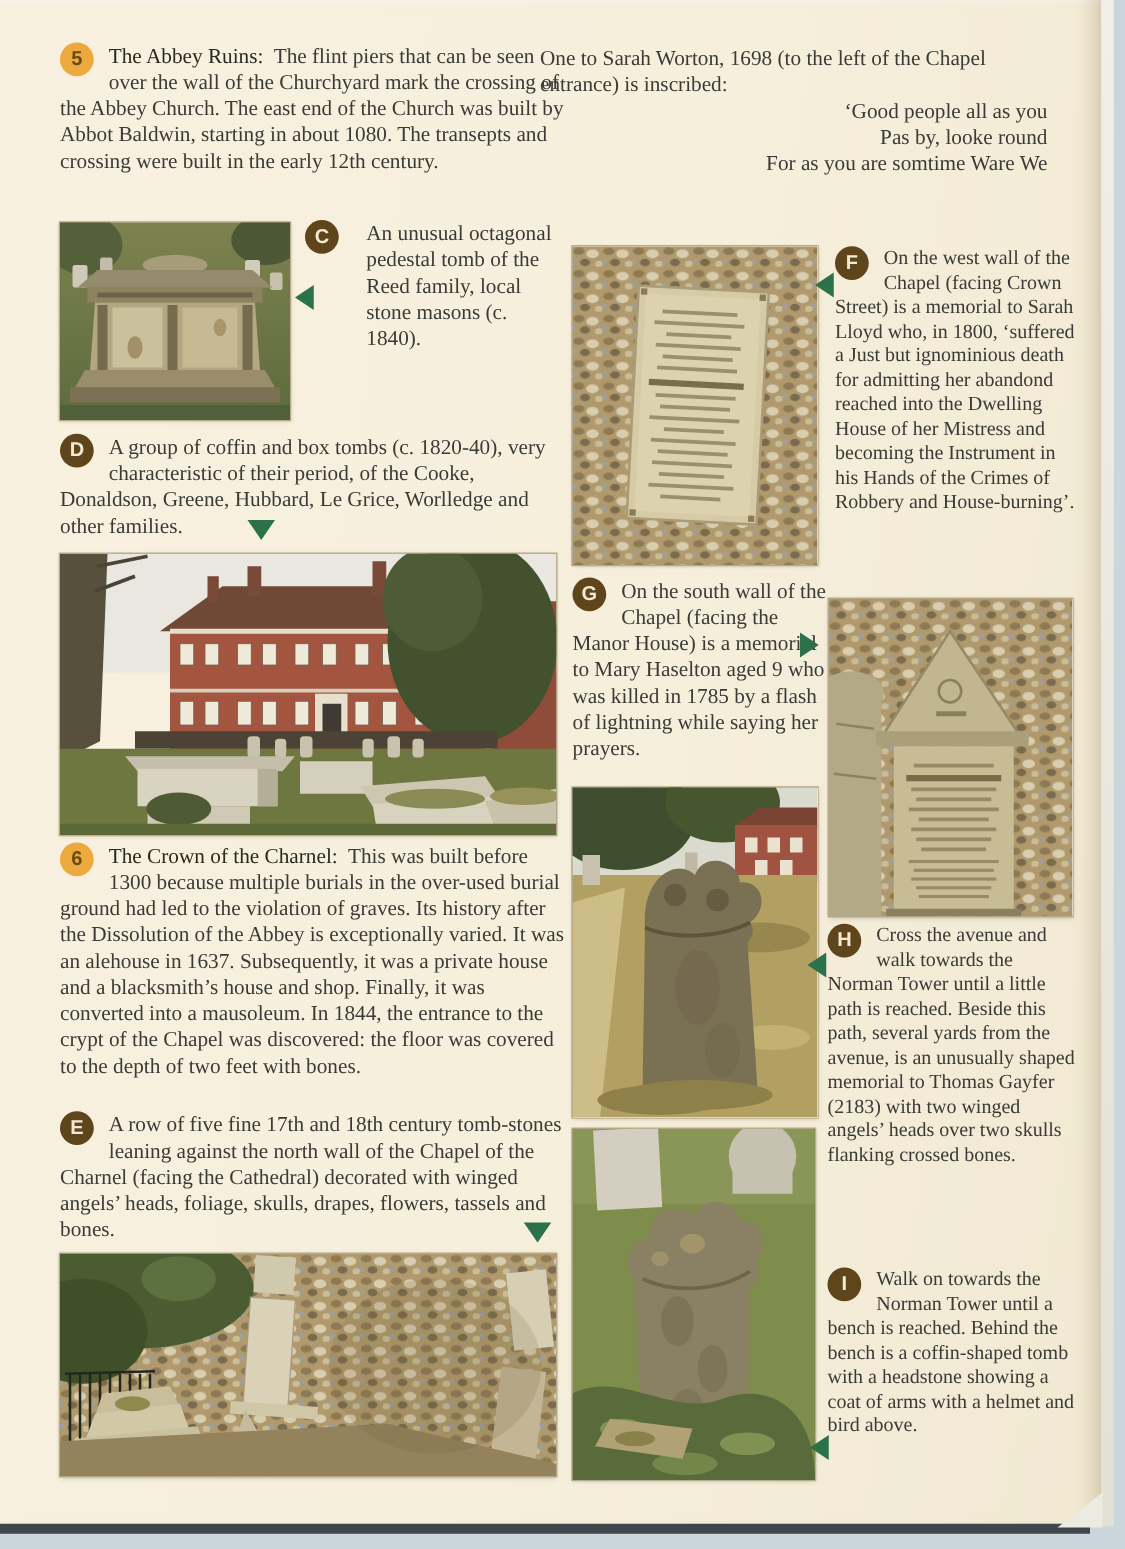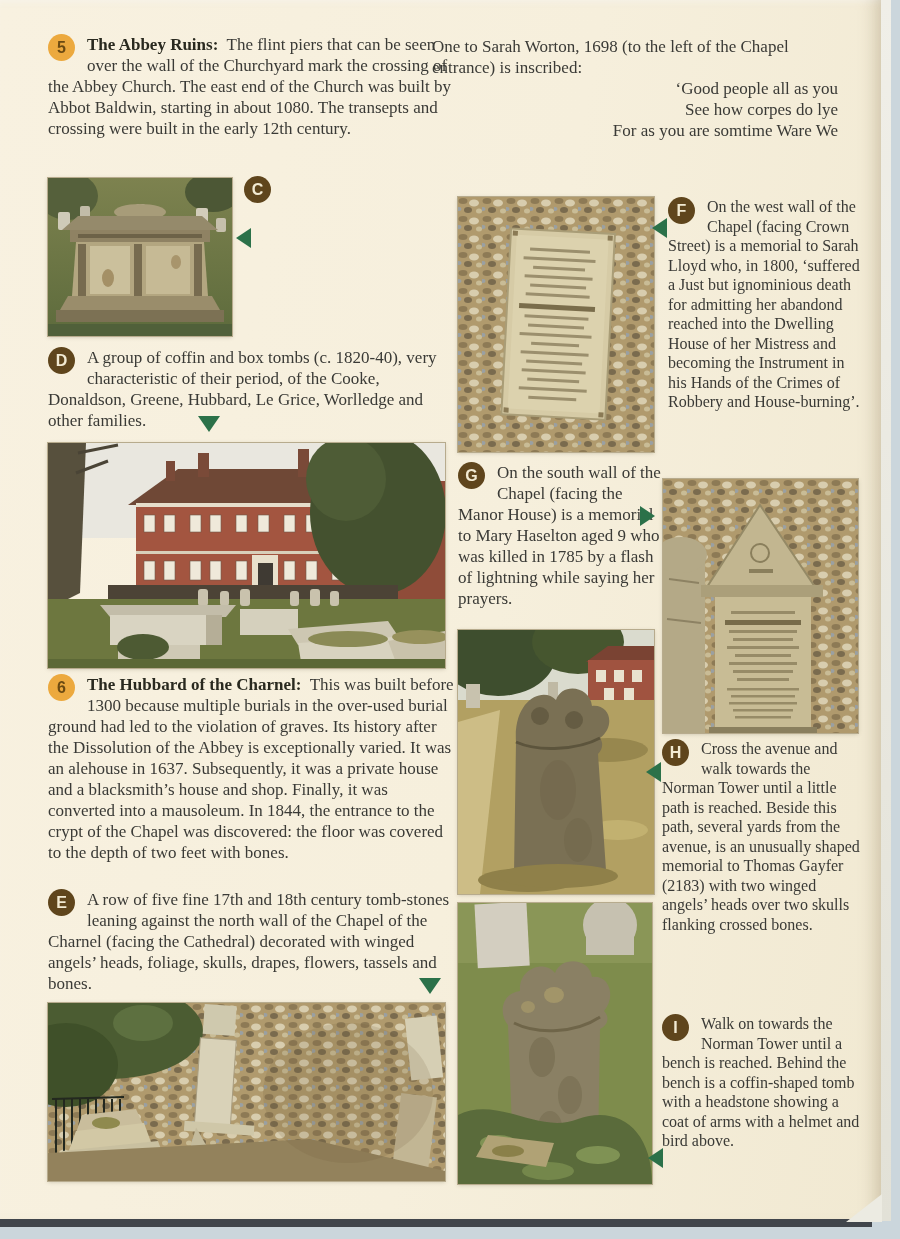--- a/index.html
+++ b/index.html
@@ -9,21 +9,21 @@
         background:linear-gradient(100deg,#f8f1e0 0%,#f6efdc 55%,#f1e9d2 100%);
         box-shadow:inset -16px 0 20px -14px rgba(120,100,60,.38), inset 0 6px 8px -6px rgba(255,255,255,.8);}
   .page::after{content:'';position:absolute;right:-10px;top:0;width:10px;height:100%;
         background:linear-gradient(#f0efe8,#e2e1d7);}
   .bottombar{position:absolute;left:0;top:1219px;width:872px;height:8px;background:#41464c;}
   .fold{position:absolute;left:846px;top:1194px;width:0;height:0;
         border-bottom:28px solid #ecebe2;border-left:36px solid transparent;}
   .block{position:absolute;color:#3a3a36;font-size:17px;line-height:21px;}
   .block p{margin:0;}
   .narrow{font-size:16px;line-height:19.5px;}
-  .stitle{font-weight:700;color:#29291f;}
+  .stitle{font-weight:400;color:#29291f;}
   .badge{width:27px;height:27px;border-radius:50%;float:left;margin:0 12px 2px 0;
          font:700 16px/27px "Liberation Sans","DejaVu Sans",sans-serif;text-align:center;}
   .badge.num{background:#eca93e;color:#6b4a12;}
   .badge.letter{background:#5f451c;color:#f2ead2;}
   .flexblock{display:flex;gap:10px;}
   .flexblock .badge{float:none;flex:0 0 auto;}
   .poem div{margin:0;text-align:right;}
   .photo{position:absolute;margin:0;padding:0;box-shadow:0 0 0 1px #b7ab8d,0 1px 4px rgba(60,50,20,.25);}
   .photo svg{display:block;}
   .arrow{position:absolute;width:0;height:0;}
@@ -82,20 +82,21 @@
       <path d="M20,118 L164,118 L172,132 L12,132 Z" fill="#9a8d6b"></path>
       <rect x="8" y="132" width="168" height="12" fill="#7c7154"></rect>
       <ellipse cx="60" cy="100" rx="6" ry="9" fill="#8a6f43" opacity=".6"></ellipse>
       <ellipse cx="128" cy="84" rx="5" ry="7" fill="#8a6f43" opacity=".5"></ellipse>
       <rect x="0" y="146" width="184" height="12" fill="#50603a"></rect>
     </svg>
   </figure>
 
   <section class="block flexblock" style="left:244px;top:176px;width:208px">
     <span class="badge letter">C</span>
+    <p>An unusual octagonal pedestal tomb of the Reed family, local stone masons (c. 1840).</p>
   </section>
   <span class="arrow left" style="left:236px;top:228px"></span>
 
   <section class="block" style="left:48px;top:347px;width:408px">
     <span class="badge letter">D</span>
     <p>A group of coffin and box tombs (c. 1820-40), very characteristic of their period, of the Cooke, Donaldson, Greene, Hubbard, Le Grice, Worlledge and other families.</p>
   </section>
   <span class="arrow down" style="left:198px;top:416px"></span>
 
   <figure class="photo" style="left:48px;top:443px" aria-label="Coffin and box tombs with house beyond">
@@ -158,21 +159,21 @@
       <path d="M250,200 L346,194 L352,225 L254,225 Z" fill="#d8d3bf"></path>
       <ellipse cx="300" cy="196" rx="40" ry="8" fill="#8a8a55"></ellipse>
       <path d="M340,198 L397,188 L397,225 L350,225 Z" fill="#c9c2ab"></path>
       <ellipse cx="372" cy="194" rx="28" ry="7" fill="#97915c"></ellipse>
       <rect x="0" y="216" width="397" height="9" fill="#5c6836"></rect>
     </svg>
   </figure>
 
   <section class="block" style="left:48px;top:674px;width:410px">
     <span class="badge num">6</span>
-    <p><span class="stitle">The Hubbard of the Charnel:</span>&nbsp;
+    <p><span class="stitle">The Crown of the Charnel:</span>&nbsp;
        <span>This was built before 1300 because multiple burials in the over-used burial ground had led to the violation of graves. Its history after the Dissolution of the Abbey is exceptionally varied.  It was an alehouse in 1637. Subsequently, it was a private house and a blacksmith’s house and shop.  Finally, it was converted into a mausoleum.  In 1844, the entrance to the crypt of the Chapel was discovered: the floor was covered to the depth of two feet with bones.</span></p>
   </section>
 
   <section class="block" style="left:48px;top:889px;width:408px">
     <span class="badge letter">E</span>
     <p>A row of five fine 17th and 18th century tomb-stones leaning against the north wall of the Chapel of the Charnel (facing the Cathedral) decorated with winged angels’ heads, foliage, skulls, drapes, flowers, tassels and bones.</p>
   </section>
   <span class="arrow down" style="left:419px;top:978px"></span>
 
   <figure class="photo" style="left:48px;top:1003px" aria-label="Tombstones against the north wall of the Chapel of the Charnel">
@@ -207,21 +208,21 @@
       <rect x="348" y="92" width="36" height="84" fill="#c2b694" transform="rotate(7 366 134)"></rect>
       <path d="M0,150 L262,136 L397,168 L397,178 L0,178 Z" fill="#93825c"></path>
       <ellipse cx="300" cy="90" rx="85" ry="70" fill="#6b5836" opacity=".15"></ellipse>
     </svg>
   </figure>
 
   <section class="block" style="left:432px;top:36px;width:406px">
     <p>One to Sarah Worton, 1698 (to the left of the Chapel entrance) is inscribed:</p>
     <div class="poem">
       <div>‘Good people all as you</div>
-      <div>See how corpes do lye</div>
+      <div>Pas by, looke round</div>
       <div>For as you are somtime Ware We</div>
     </div>
   </section>
 
   <figure class="photo" style="left:458px;top:197px" aria-label="Sarah Lloyd memorial on the west wall of the Chapel">
     <svg width="196" height="255" viewBox="0 0 196 255">
       <rect width="196" height="255" fill="url(#flint)"></rect>
       <g transform="rotate(3 98 130)">
         <rect x="48" y="34" width="104" height="186" fill="#d6cba6" stroke="#a99d77" stroke-width="2"></rect>
         <rect x="54" y="40" width="92" height="174" fill="#dcd2ae"></rect>

